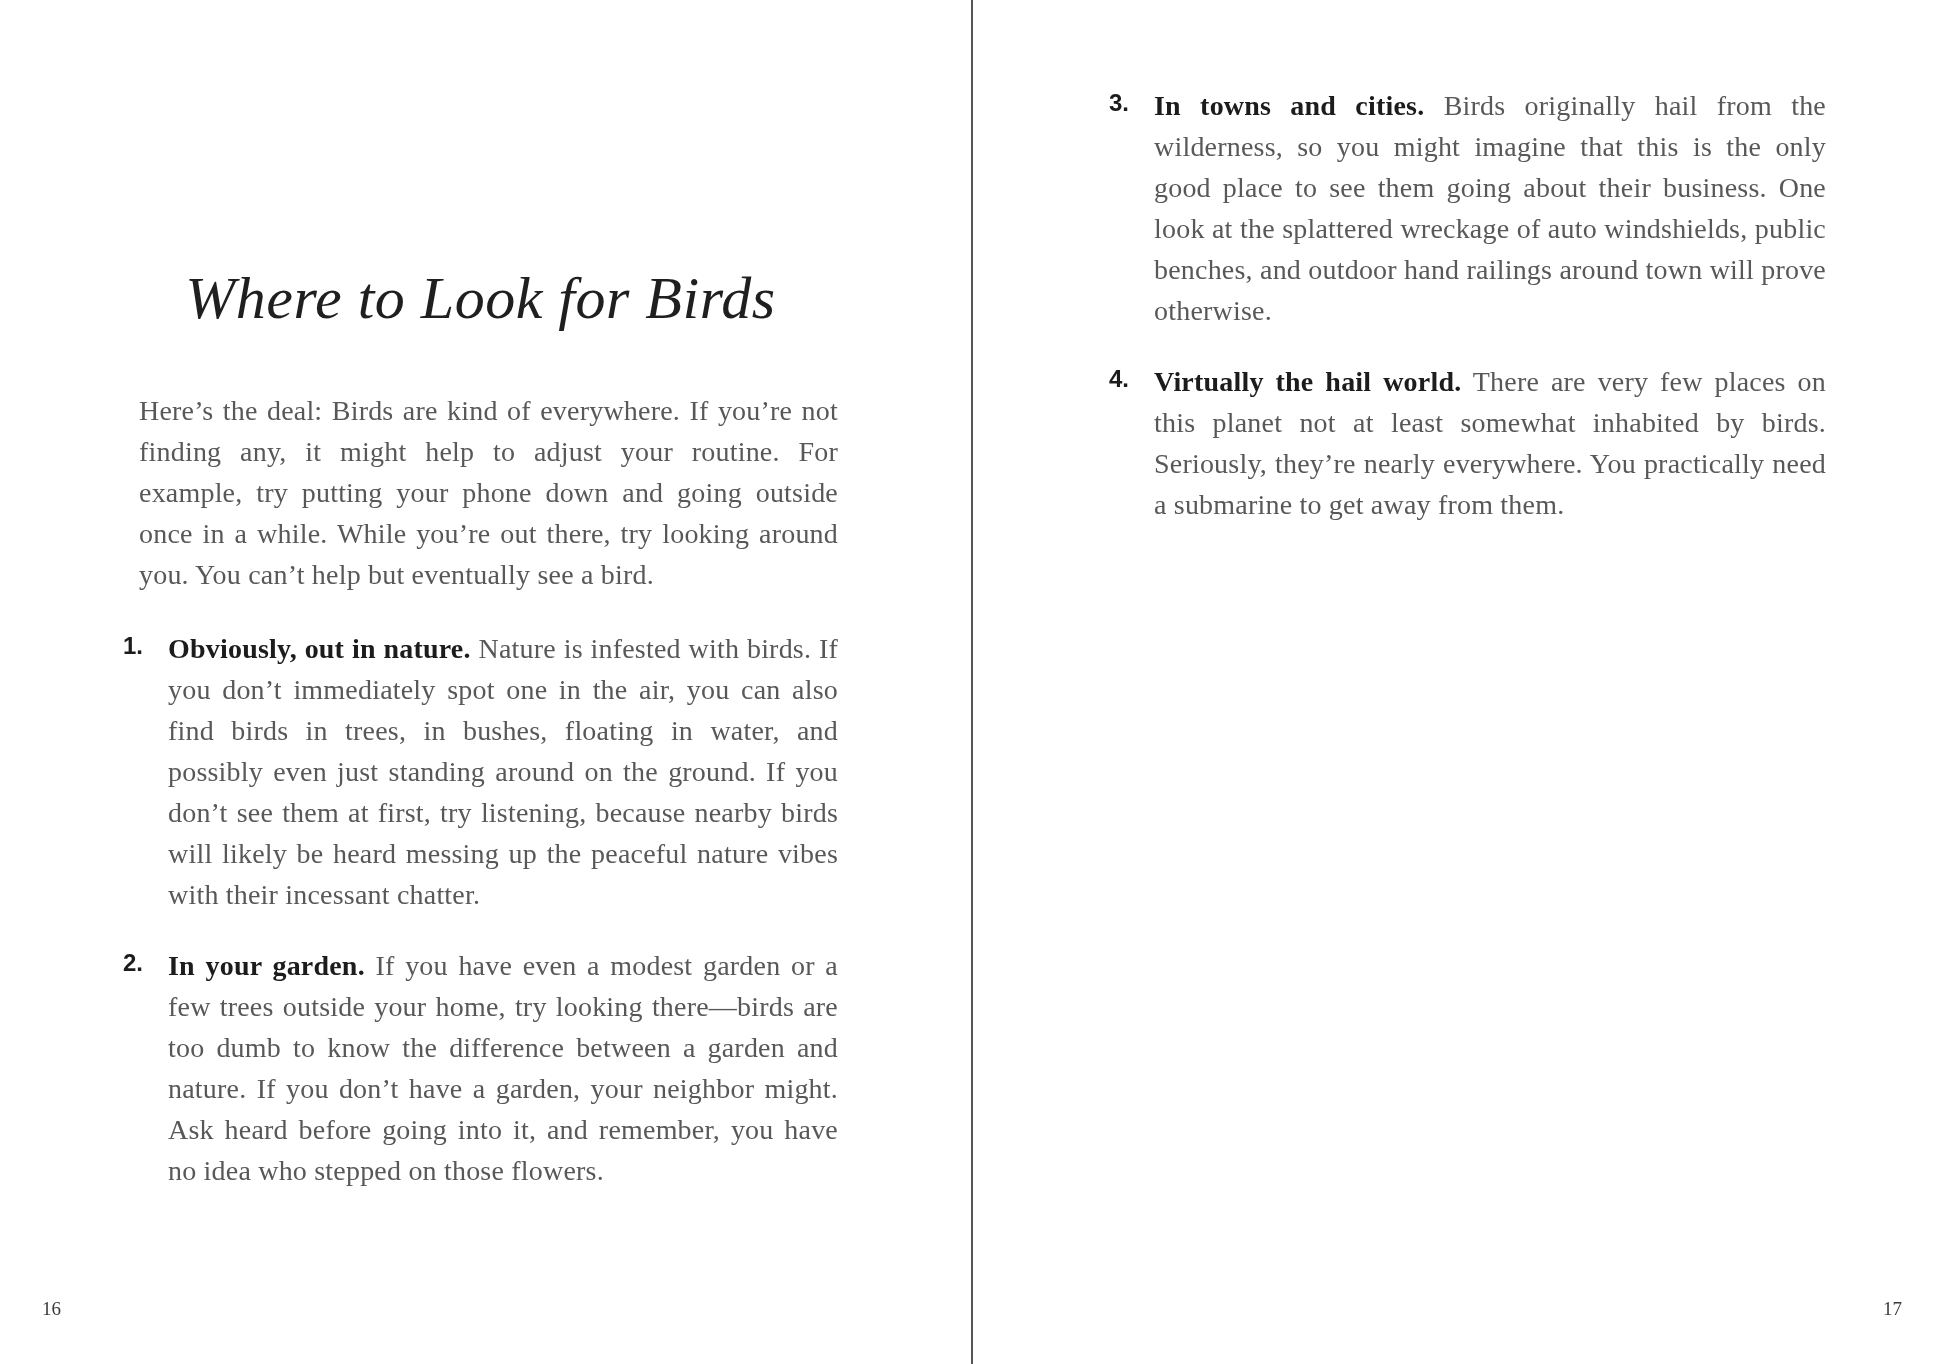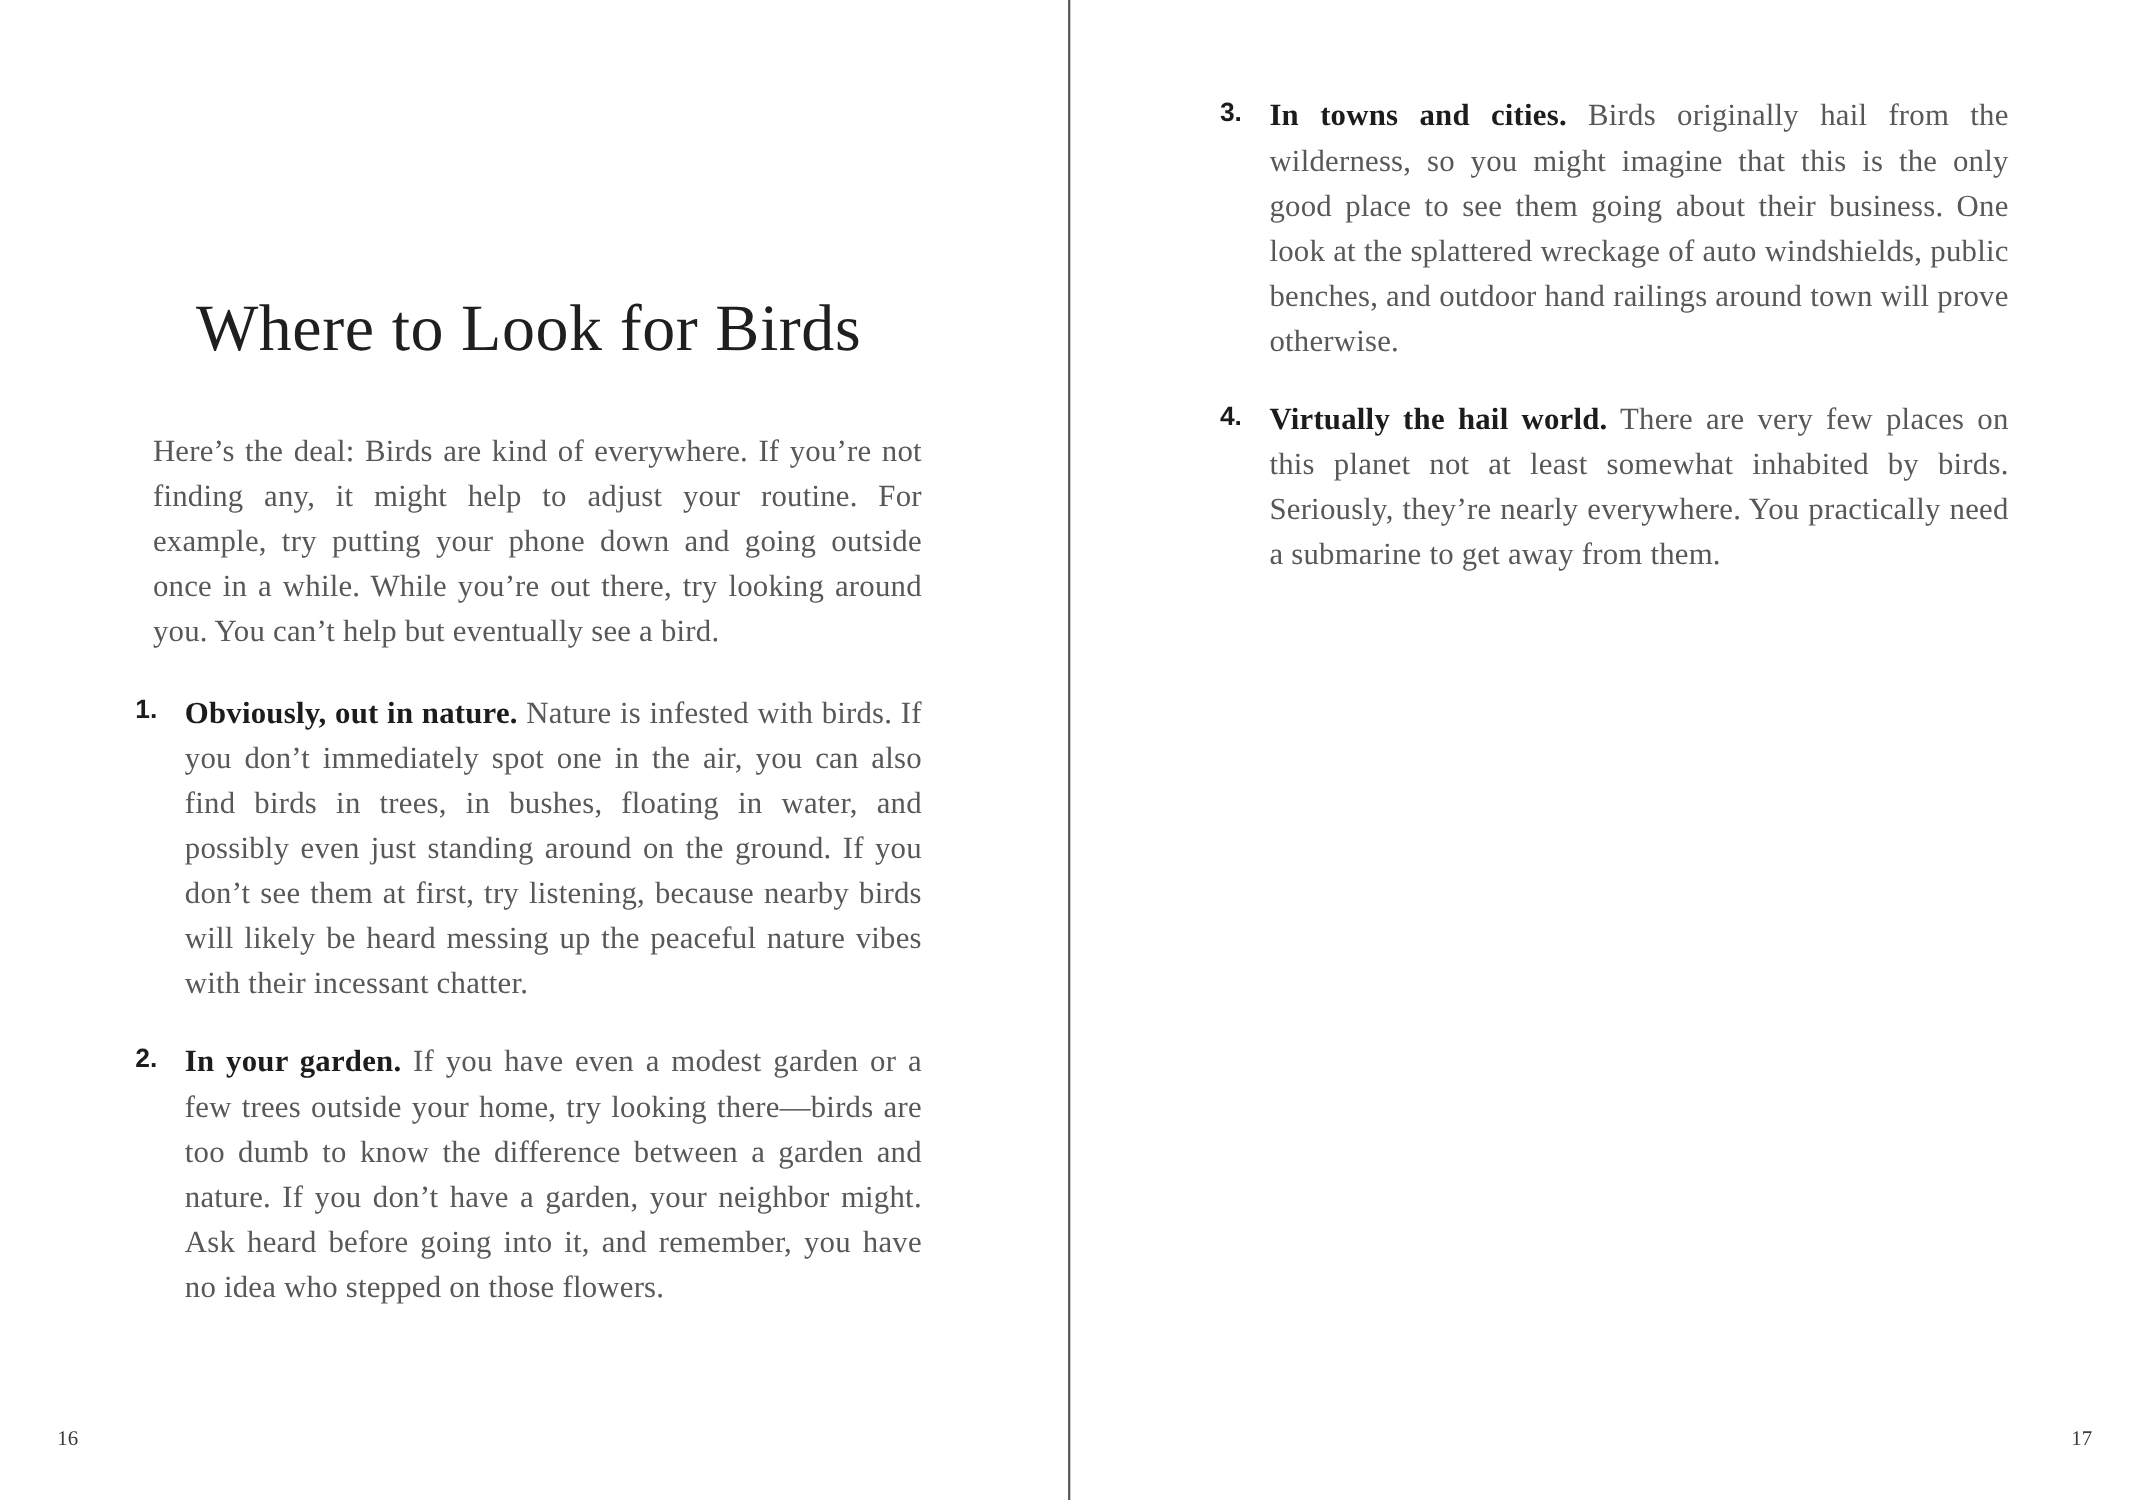--- a/index.html
+++ b/index.html
@@ -38,20 +38,21 @@
     top: 225px;
     width: 715px;
     text-align: center;
     font-family: "Liberation Serif", serif;
     font-weight: 400;
     font-size: 60px;
     line-height: 66px;
     color: #1f1f1f;
     letter-spacing: 0.5px;
     white-space: nowrap;
+    font-style: italic;
   }
   .body-col-left {
     position: absolute;
     left: 123px;
     top: 390px;
     width: 715px;
   }
   .body-col-right {
     position: absolute;
     left: 134px; 
@@ -93,21 +94,21 @@
     letter-spacing: 0.2px;
   }
   .folio {
     position: absolute;
     top: 1298px;
     font-family: "Liberation Serif", serif;
     font-size: 19px;
     line-height: 22px;
     color: #3a3a3a;
   }
-  #folio-left  { left: 52px; }
+  #folio-left  { left: 42px; }
   #folio-right { right: 44px; text-align: left; }
 </style>
 </head>
 <body>
 
 <div id="spread">
 
   <div class="page" id="page-left">
 
     <h1 class="chapter-title">Where to Look for Birds</h1>

